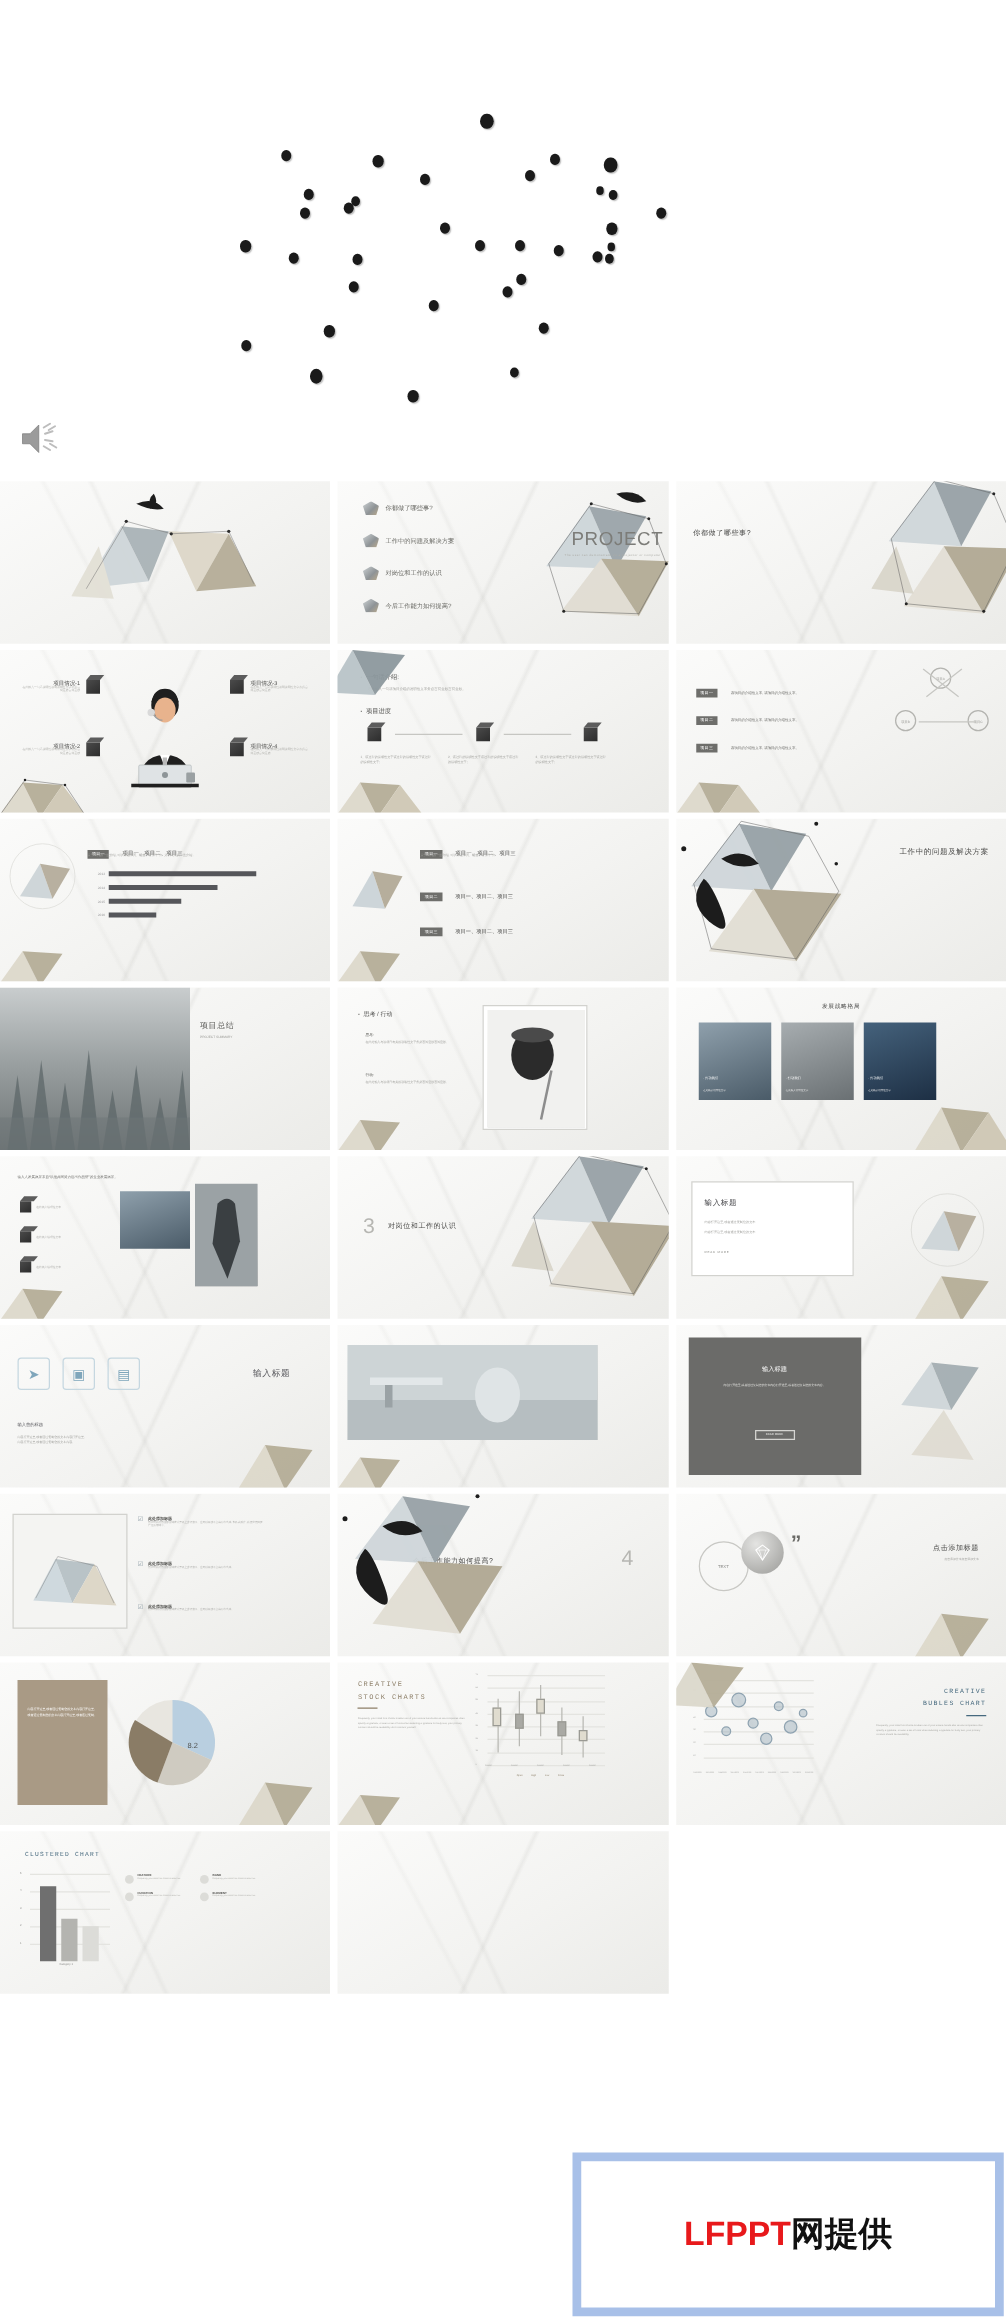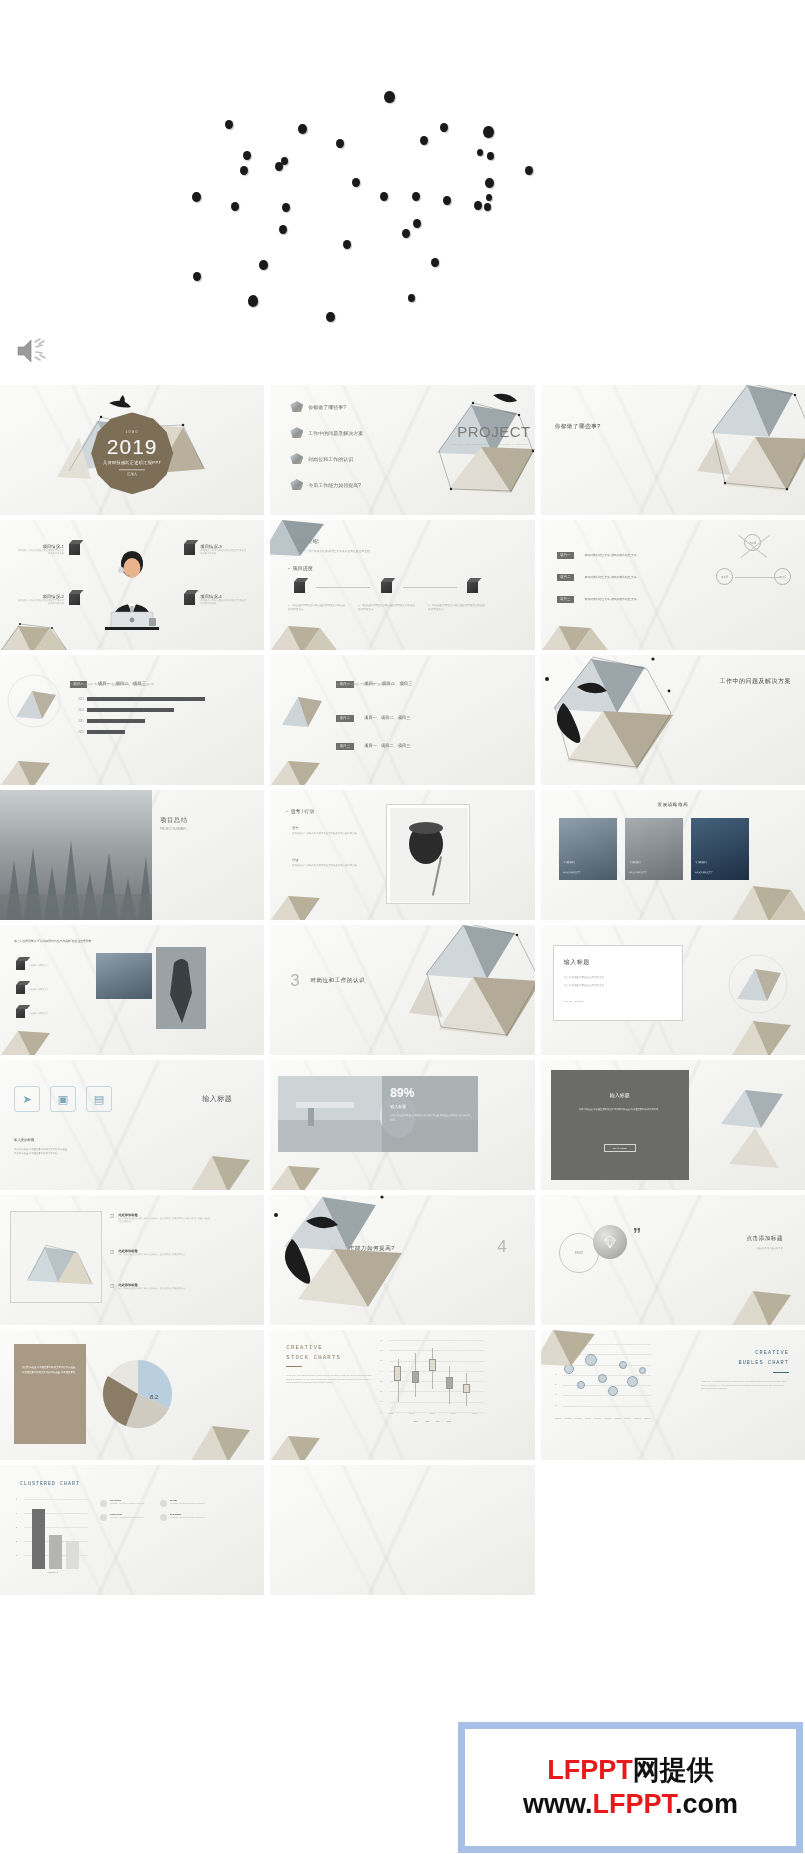--- a/index.html
+++ b/index.html
@@ -250,27 +250,20 @@
           <path d="M12,80 L44,26 L80,36 L126,34 L146,76"></path>
         </g>
       <g fill="#222">
           <circle cx="44" cy="26" r="1.3"></circle>
           <circle cx="80" cy="36" r="1.3"></circle>
           <circle cx="126" cy="34" r="1.3"></circle>
         </g>
       <path d="M52,12 q14,-6 22,4 q-10,2 -22,-4z" fill="#111"></path>
       <path d="M66,4 q5,8 -3,12 q-2,-8 3,-12z" fill="#111"></path>
     </svg>
-    <div class="badge">
-      <span class="logo">LOGO</span>
-      <span class="yr">2019</span>
-      <span class="t1">几何科技感转正述职汇报PPT</span>
-      <span class="rule"></span>
-      <span class="t2">汇报人</span>
-    </div>
   </div>
 
   <div class="slide">
     <div class="toc-item" style="top:16px">
       <span class="toc-ico"></span>
       <span>你都做了哪些事?</span>
       </div>
     <div class="toc-item" style="top:42px">
       <span class="toc-ico"></span>
       <span>工作中的问题及解决方案</span>
@@ -658,25 +651,20 @@
 
   <div class="slide">
     <div class="photo desk" style="left:8px;top:16px;width:200px;height:76px">
       <svg viewBox="0 0 200 76" style="width:100%;height:100%">
         <rect width="200" height="76" fill="#cdd4d6"></rect>
         <rect x="0" y="44" width="200" height="32" fill="#b6bec1"></rect>
         <rect x="18" y="26" width="58" height="6" fill="#e2e7e9"></rect>
         <rect x="30" y="32" width="6" height="18" fill="#9aa2a5"></rect>
         <ellipse cx="120" cy="40" rx="18" ry="22" fill="#dfe4e6"></ellipse>
       </svg>
-      <div style="position:absolute;right:0;top:0;width:96px;height:76px;background:rgba(160,168,170,.78)">
-        <div style="position:absolute;left:8px;top:10px;font-size:12px;color:#fff;font-weight:bold">89%</div>
-        <div style="position:absolute;left:8px;top:28px;font-size:4px;color:#fff">输入标题</div>
-        <div style="position:absolute;left:8px;top:38px;font-size:2.2px;color:#f0f0f0;width:80px;line-height:1.6">内容打开这里,或者通过复制您的文本内容打开这里,或者通过复制您的文本内容打开这里。</div>
-      </div>
     </div>
     <svg class="origami og-bl" viewBox="0 0 78 46">
       <polygon points="4,44 24,16 38,44" fill="#ddd8cb"></polygon>
         <polygon points="24,16 38,44 56,18" fill="#b5ad97"></polygon>
     </svg>
   </div>
 
   <div class="slide">
     <div style="position:absolute;left:10px;top:10px;width:138px;height:110px;background:#6b6b69">
       <div style="position:absolute;left:50%;transform:translateX(-50%);top:22px;font-size:5px;color:#fff">输入标题</div>
@@ -927,17 +915,14 @@
 
   <div class="slide"></div>
 
 </div>
 
 <div id="watermark">
   <div class="inner">
     <div class="wm-line">
       <span class="wm-red">LFPPT</span><span class="wm-blk">网提供</span>
     </div>
-    <div class="wm-line">
-      <span class="wm-blk">www.</span><span class="wm-red">LFPPT</span><span class="wm-blk">.com</span>
-    </div>
   </div>
 </div>
 
 </body></html>

